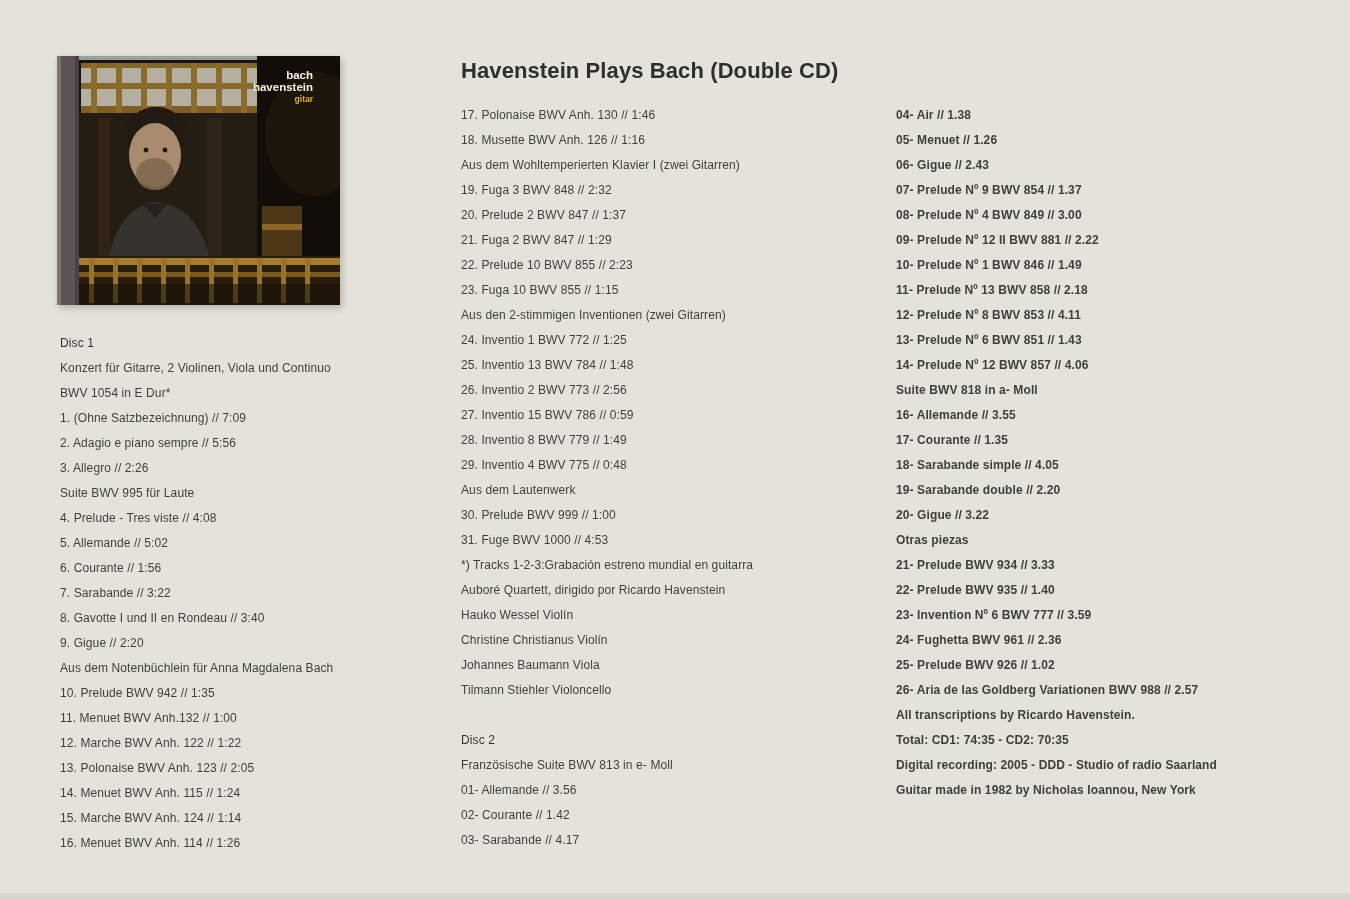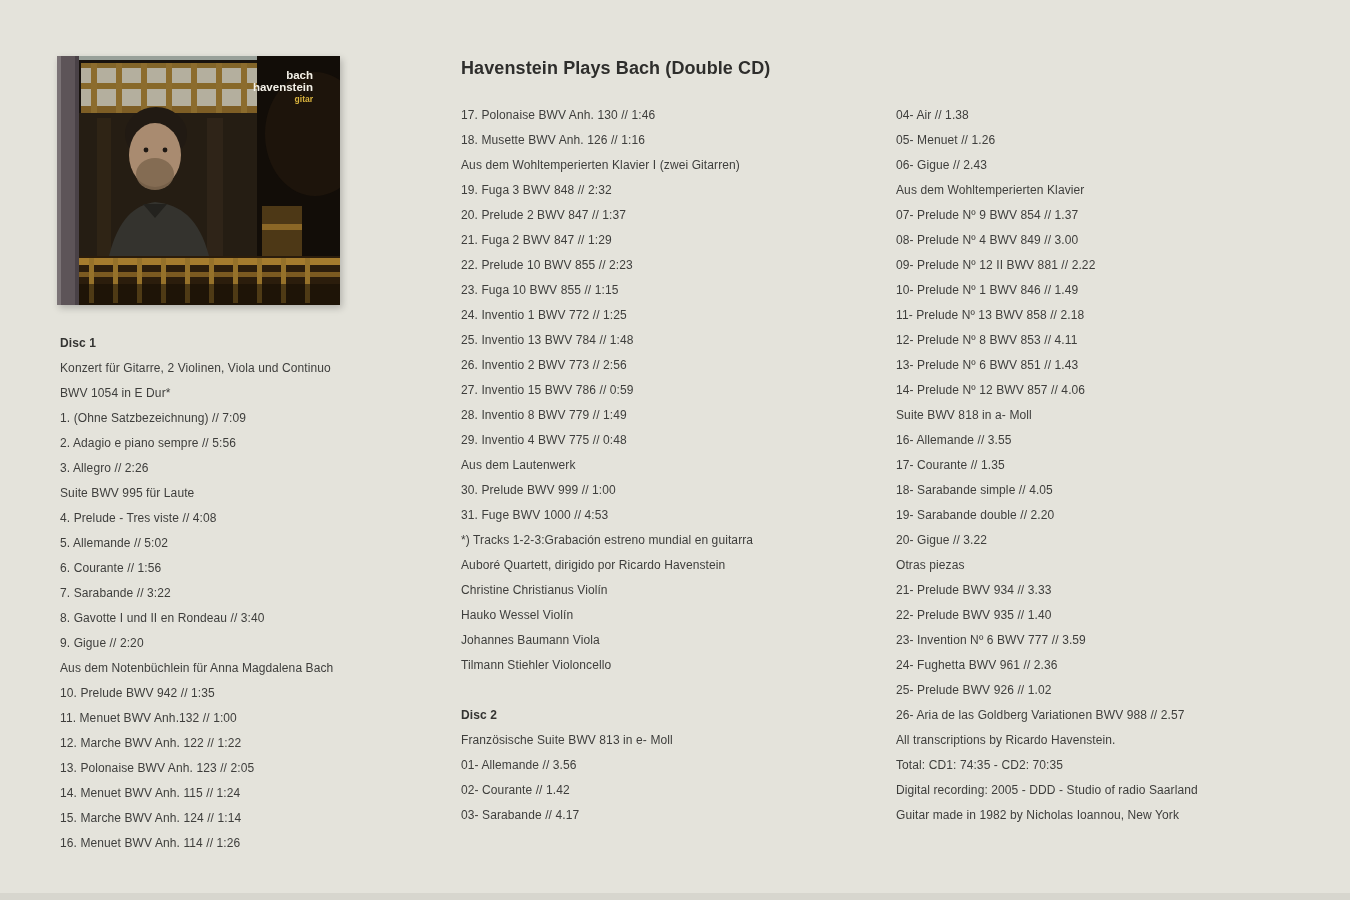--- a/index.html
+++ b/index.html
@@ -32,44 +32,44 @@
     top: 56px;
     width: 283px;
     height: 249px;
     box-shadow: 2px 3px 7px rgba(0,0,0,0.22);
   }
   .cover svg { display: block; }
   .album-title {
     position: absolute;
     left: 461px;
     top: 58px;
-    font-size: 18px;
+    font-size: 22px;
     font-weight: bold;
     color: #2e2e2c;
     letter-spacing: 0.1px;
   }
   .col {
     position: absolute;
     font-size: 12px;
     letter-spacing: 0.1px;
   }
   .col .line {
     height: 25px;
     line-height: 25px;
     white-space: nowrap;
   }
   .col .heading {
     height: 25px;
     line-height: 25px;
-    font-weight: bold;
+    font-weight: normal;
     color: #343432;
   }
   .col-left   { left: 60px;  top: 331px; width: 400px; }
   .col-middle { left: 461px; top: 103px; width: 420px; }
-  .col-right  { left: 896px; top: 103px; width: 440px; }
+  .col-right  { left: 896px; top: 103px; width: 440px; font-weight: bold; }
   .disc2-heading { margin-top: 25px; }
 </style>
 </head>
 <body>
 
 <div class="page">
 
   <div class="cover">
     <svg viewBox="0 0 283 249" width="283" height="249" xmlns="http://www.w3.org/2000/svg" font-family="Liberation Sans, DejaVu Sans, sans-serif">
 
@@ -177,53 +177,53 @@
     <div>
 
     <div class="line">17. Polonaise BWV Anh. 130 // 1:46</div>
         <div class="line">18. Musette BWV Anh. 126 // 1:16</div>
         <div class="line">Aus dem Wohltemperierten Klavier I (zwei Gitarren)</div>
         <div class="line">19. Fuga 3 BWV 848 // 2:32</div>
         <div class="line">20. Prelude 2 BWV 847 // 1:37</div>
         <div class="line">21. Fuga 2 BWV 847 // 1:29</div>
         <div class="line">22. Prelude 10 BWV 855 // 2:23</div>
         <div class="line">23. Fuga 10 BWV 855 // 1:15</div>
+        <div class="line">Aus den 2-stimmigen Inventionen (zwei Gitarren)</div>
         <div class="line">24. Inventio 1 BWV 772 // 1:25</div>
         <div class="line">25. Inventio 13 BWV 784 // 1:48</div>
         <div class="line">26. Inventio 2 BWV 773 // 2:56</div>
         <div class="line">27. Inventio 15 BWV 786 // 0:59</div>
         <div class="line">28. Inventio 8 BWV 779 // 1:49</div>
         <div class="line">29. Inventio 4 BWV 775 // 0:48</div>
         <div class="line">Aus dem Lautenwerk</div>
         <div class="line">30. Prelude BWV 999 // 1:00</div>
         <div class="line">31. Fuge BWV 1000 // 4:53</div>
         <div class="line">*) Tracks 1-2-3:Grabación estreno mundial en guitarra</div>
         <div class="line">Auboré Quartett, dirigido por Ricardo Havenstein</div>
+        <div class="line">Hauko Wessel Violín</div>
         <div class="line">Christine Christianus Violín</div>
-        <div class="line">Hauko Wessel Violín</div>
         <div class="line">Johannes Baumann Viola</div>
         <div class="line">Tilmann Stiehler Violoncello</div>
       </div>
     <div class="heading disc2-heading">Disc 2</div>
     <div>
 
     <div class="line">Französische Suite BWV 813 in e- Moll</div>
         <div class="line">01- Allemande // 3.56</div>
         <div class="line">02- Courante // 1.42</div>
         <div class="line">03- Sarabande // 4.17</div>
       </div>
   </div>
 
   <div class="col col-right">
     <div>
 
     <div class="line">04- Air // 1.38</div>
         <div class="line">05- Menuet // 1.26</div>
         <div class="line">06- Gigue // 2.43</div>
-        <div class="line">Aus dem Wohltemperierten Klavier</div>
         <div class="line">07- Prelude Nº 9 BWV 854 // 1.37</div>
         <div class="line">08- Prelude Nº 4 BWV 849 // 3.00</div>
         <div class="line">09- Prelude Nº 12 II BWV 881 // 2.22</div>
         <div class="line">10- Prelude Nº 1 BWV 846 // 1.49</div>
         <div class="line">11- Prelude Nº 13 BWV 858 // 2.18</div>
         <div class="line">12- Prelude Nº 8 BWV 853 // 4.11</div>
         <div class="line">13- Prelude Nº 6 BWV 851 // 1.43</div>
         <div class="line">14- Prelude Nº 12 BWV 857 // 4.06</div>
         <div class="line">Suite BWV 818 in a- Moll</div>
         <div class="line">16- Allemande // 3.55</div>

